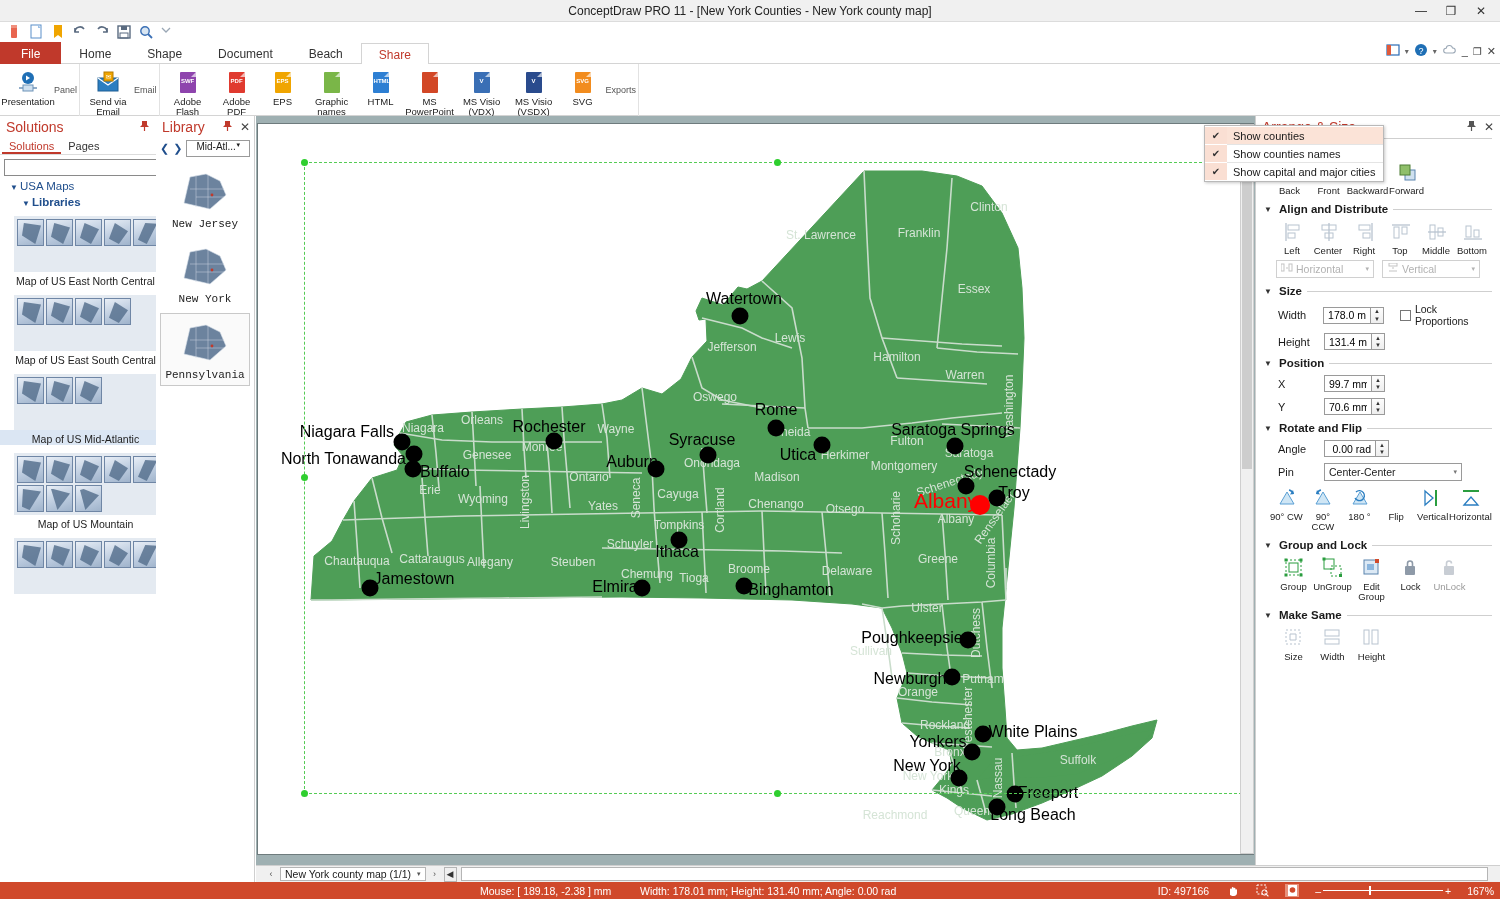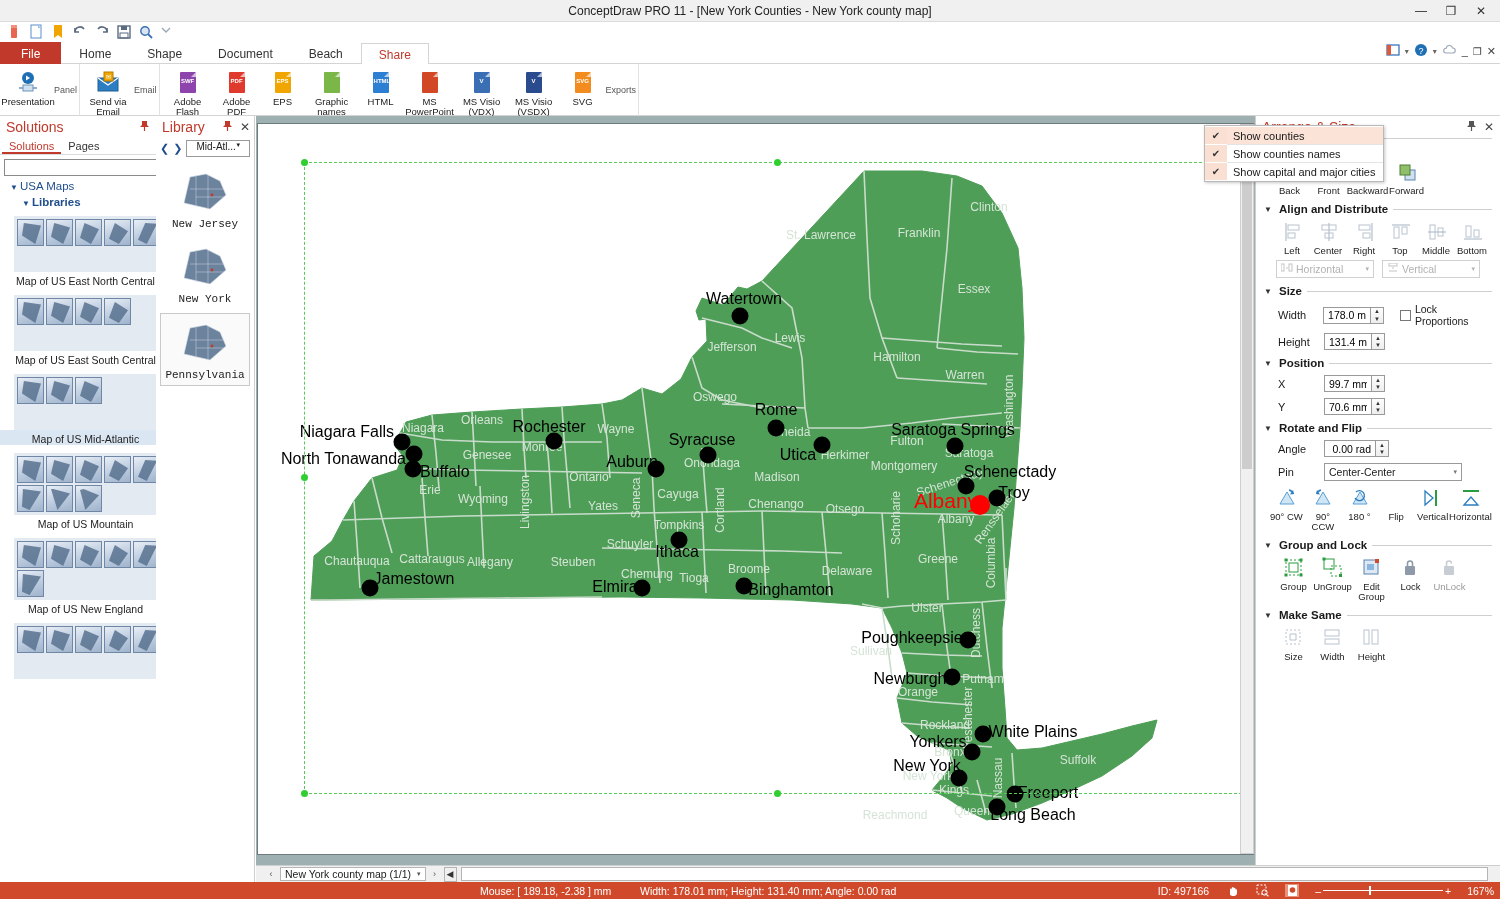--- a/index.html
+++ b/index.html
@@ -513,43 +513,20 @@
                 <div class="blob" style="clip-path:polygon(5% 0,100% 12%,40% 100%,0 85%)"></div>
               </div>
               <div class="thumb">
                 <div class="blob" style="clip-path:polygon(12% 0,100% 21%,34% 100%,0 0%)"></div>
               </div>
               <div class="thumb">
                 <div class="blob" style="clip-path:polygon(19% 0,100% 30%,28% 100%,0 5%)"></div>
               </div>
             </div>
             <div class="gname">Map of US Mountain</div>
-          </div>
-          <div class="libgroup">
-            <div class="thumbs">
-              <div class="thumb">
-                <div class="blob" style="clip-path:polygon(10% 0,100% 12%,70% 100%,0 60%)"></div>
-              </div>
-              <div class="thumb">
-                <div class="blob" style="clip-path:polygon(17% 0,100% 21%,64% 100%,0 65%)"></div>
-              </div>
-              <div class="thumb">
-                <div class="blob" style="clip-path:polygon(24% 0,100% 30%,58% 100%,0 70%)"></div>
-              </div>
-              <div class="thumb">
-                <div class="blob" style="clip-path:polygon(31% 0,100% 39%,52% 100%,0 75%)"></div>
-              </div>
-              <div class="thumb">
-                <div class="blob" style="clip-path:polygon(38% 0,100% 3%,46% 100%,0 80%)"></div>
-              </div>
-              <div class="thumb">
-                <div class="blob" style="clip-path:polygon(5% 0,100% 12%,40% 100%,0 85%)"></div>
-              </div>
-            </div>
-            <div class="gname">Map of US New England</div>
           </div>
           <div class="libgroup">
             <div class="thumbs">
               <div class="thumb">
                 <div class="blob" style="clip-path:polygon(10% 0,100% 12%,70% 100%,0 60%)"></div>
               </div>
               <div class="thumb">
                 <div class="blob" style="clip-path:polygon(17% 0,100% 21%,64% 100%,0 65%)"></div>
               </div>
               <div class="thumb">

